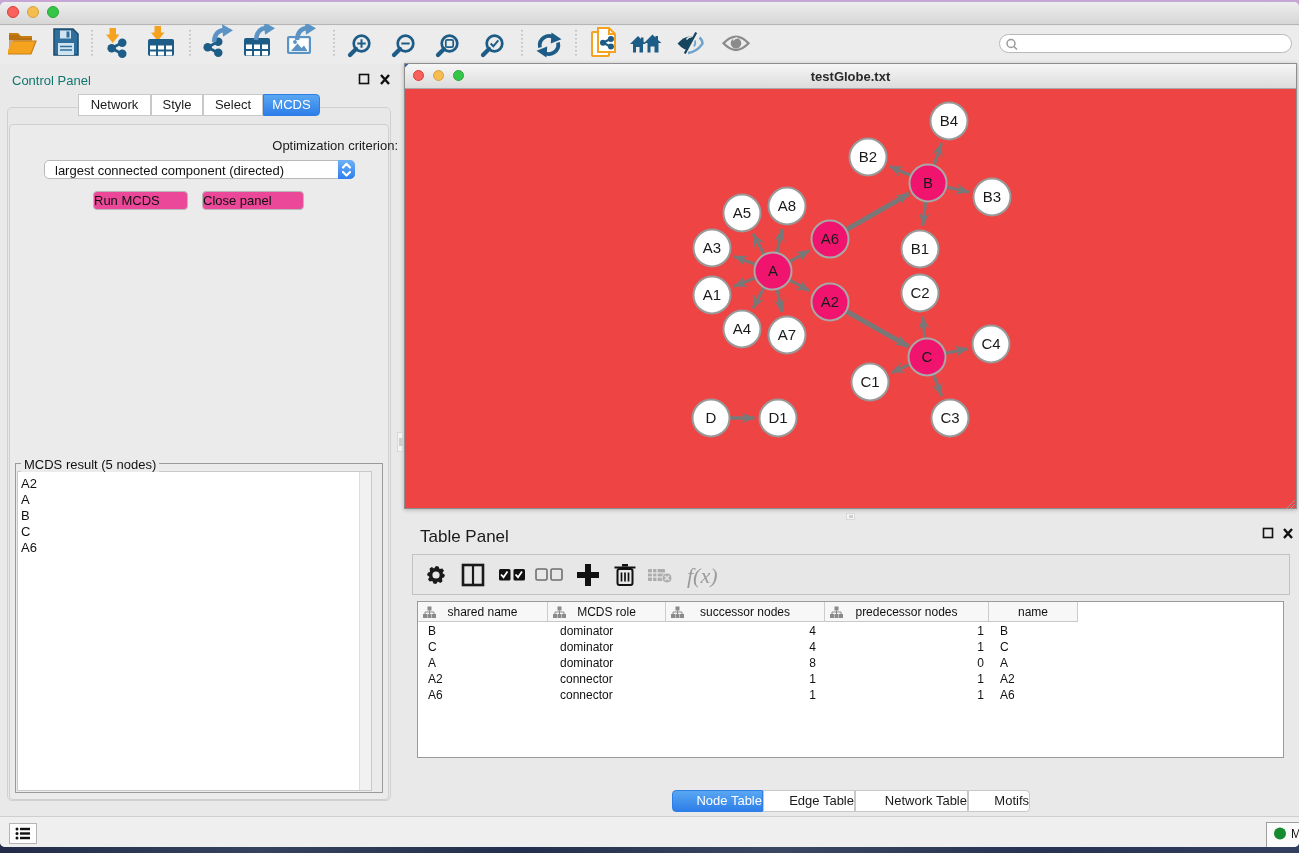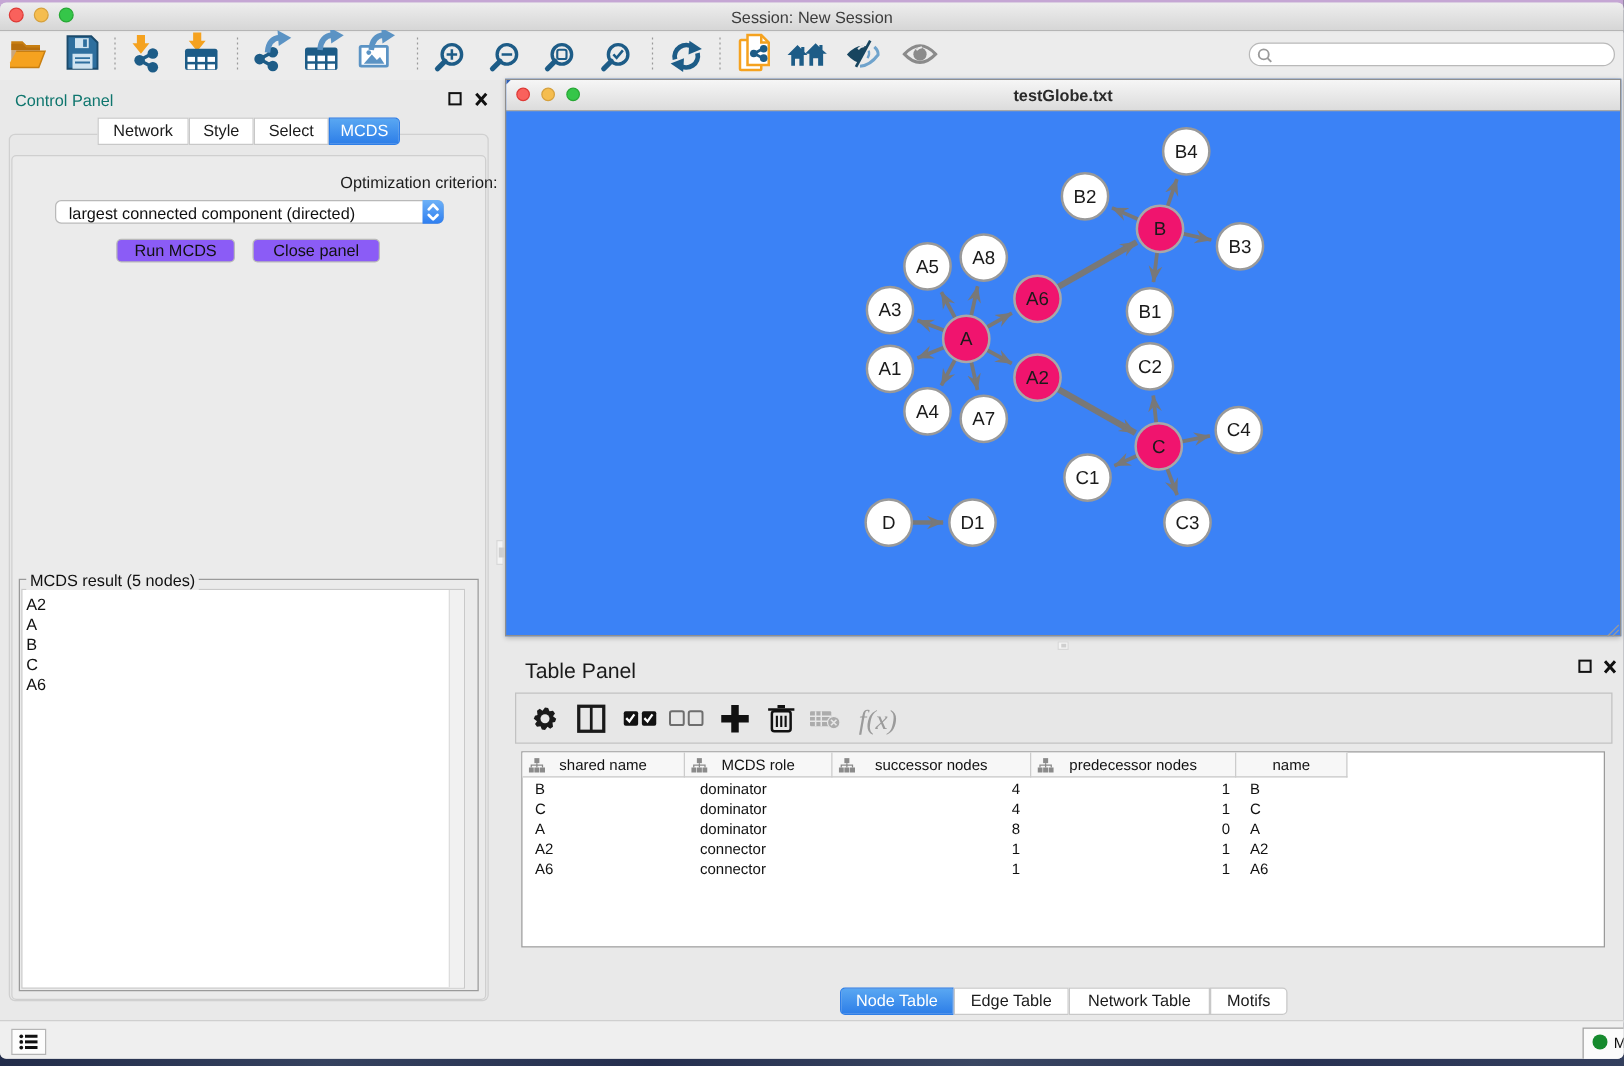--- a/index.html
+++ b/index.html
@@ -37,70 +37,69 @@
 #cp-outer { left:7px; top:105px; width:384px; height:694px; background:#e8e8e8;
   border:1px solid #d0d0d0; border-radius:5px; }
 #cp-inner { left:9px; top:122px; width:380px; height:676px; background:#ebebeb;
   border:1px solid #cfcfcf; border-radius:4px; }
 #opt-label { left:0px; top:136px; width:398px; text-align:right; font-size:13px; color:#1a1a1a;}
 #dropdown { left:44px; top:158px; width:311px; height:19px; background:#fff;
   border:1px solid #b9b9b9; border-radius:5px; font-size:13px; color:#111;
   line-height:19px; padding-left:10px; }
 #dd-btn { left:338px; top:158px; width:17px; height:19px; border-radius:0 5px 5px 0;
   background:linear-gradient(#6db1f7,#2e7ef0); }
-.btn { position:absolute; height:19px; background:#8b5cf6; border:1px solid #b9b9b9;
-  border-radius:4px; font-size:13px; color:#111; text-align:center; line-height:17px; }
+.btn { position:absolute; height:19px; background:#ec4899; border:1px solid #b9b9b9;
+  border-radius:4px; font-size:13px; color:#111; text-align:left; line-height:17px; }
 
 #grp { left:15px; top:461px; width:368px; height:330px; border:1px solid #9a9a9a; }
 #grp-label { left:21px; top:455px; background:#ebebeb; padding:0 3px; font-size:13px; color:#111; }
 #grp-list { left:17px; top:469px; width:355px; height:320px; background:#fff; border:1px solid #c9c9c9; }
 #grp-scroll { left:359px; top:470px; width:12px; height:318px; background:#f1f1f1; border-left:1px solid #ddd;}
 .li { position:absolute; left:21px; font-size:13px; color:#111; }
 
-#netwin { left:404px; top:61px; width:893px; height:446px; background:#3b82f6;
+#netwin { left:404px; top:61px; width:893px; height:446px; background:#ef4444;
   border:1px solid #8e8e8e; box-shadow:0 1px 4px rgba(0,0,0,0.25); }
 #net-titlebar { left:0; top:0; width:100%; height:25px;
   background:linear-gradient(#f6f6f6,#dcdcdc); border-bottom:1px solid #a8a8a8; position:absolute;}
 #net-titlebar .tl { width:11px; height:11px; top:6px; }
 #net-titlebar .t1 { left:8px;  background:#f9615c; border:0.5px solid #de3a36;}
 #net-titlebar .t2 { left:28px; background:#f5bd4f; border:0.5px solid #d6a13d;}
 #net-titlebar .t3 { left:48px; background:#35c649; border:0.5px solid #27a835;}
 #net-title-text { width:100%; text-align:center; top:5px; font-size:13px; color:#2a2a2a; font-weight:bold;}
 
 #tp-title { left:420px; top:525px; font-size:17px; color:#1a1a1a; }
 #tp-toolbar { left:412px; top:552px; width:878px; height:41px; background:#e7e7e7;
   border:1px solid #c2c2c2; }
 #tbl { left:417px; top:599px; width:867px; height:157px; background:#fff; border:1px solid #9a9a9a;}
 #tbl-header { position:absolute; left:0; top:0; width:660px; height:20px; background:#f7f7f7;
   border-bottom:1px solid #c8c8c8; }
 .th { position:absolute; top:0; height:20px; border-right:1px solid #cccccc; font-size:12px;
   color:#111; text-align:center; line-height:20px; }
 .td { position:absolute; font-size:12px; color:#111; height:16px; line-height:16px; }
 
 .btab { position:absolute; top:788px; height:22px; background:#fff; border:1px solid #c8c8c8;
-  font-size:13px; color:#1a1a1a; text-align:center; line-height:20px; }
+  font-size:13px; color:#1a1a1a; text-align:right; line-height:20px; }
 .btab.sel { background:linear-gradient(#59a7f2,#2d7ee8); color:#fff; border:1px solid #2d7ee8; }
 
 #statusbar { left:0; top:814px; width:1299px; height:31px; background:#efefef;
   border-top:1px solid #cfcfcf; }
 #listbtn { left:9px; top:821px; width:28px; height:21px; background:#fdfdfd;
   border:1px solid #b5b5b5; }
 #membtn { left:1266px; top:820px; width:74px; height:39px; background:#fbfbfb;
   border:1px solid #9f9f9f; font-size:12px; color:#000000; }
 </style>
 </head>
 <body>
 <div class="abs" id="wp-top"></div>
 <div class="abs" id="wp-bot"></div>
 <div class="abs" id="appwin">
   <div class="abs" id="titlebar">
     <div class="tl t1"></div>
       <div class="tl t2"></div>
       <div class="tl t3"></div>
-    <div class="abs" id="title-text">Session: New Session</div>
   </div>
   <div class="abs" id="toolbar">
     <svg class="abs" style="left:0;top:-2px;" width="1299" height="38" xmlns="http://www.w3.org/2000/svg">
 <line x1="92" y1="6" x2="92" y2="32" stroke="#9a9a9a" stroke-width="1" stroke-dasharray="1.5,2.5"></line>
 <line x1="190" y1="6" x2="190" y2="32" stroke="#9a9a9a" stroke-width="1" stroke-dasharray="1.5,2.5"></line>
 <line x1="334" y1="6" x2="334" y2="32" stroke="#9a9a9a" stroke-width="1" stroke-dasharray="1.5,2.5"></line>
 <line x1="522" y1="6" x2="522" y2="32" stroke="#9a9a9a" stroke-width="1" stroke-dasharray="1.5,2.5"></line>
 <line x1="576" y1="6" x2="576" y2="32" stroke="#9a9a9a" stroke-width="1" stroke-dasharray="1.5,2.5"></line>
 <g transform="translate(8,5)">
 <path d="M1,4 L10,4 L13,7 L24,7 L24,11 L1,11 Z" fill="#c87f12"></path>

